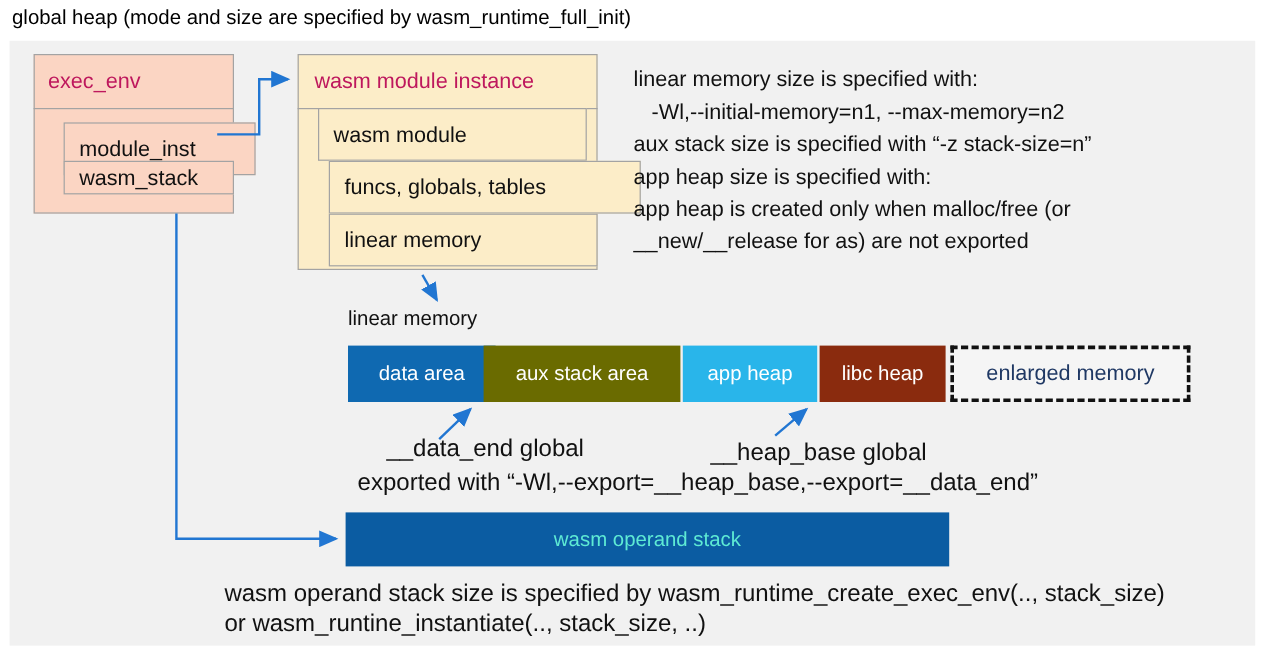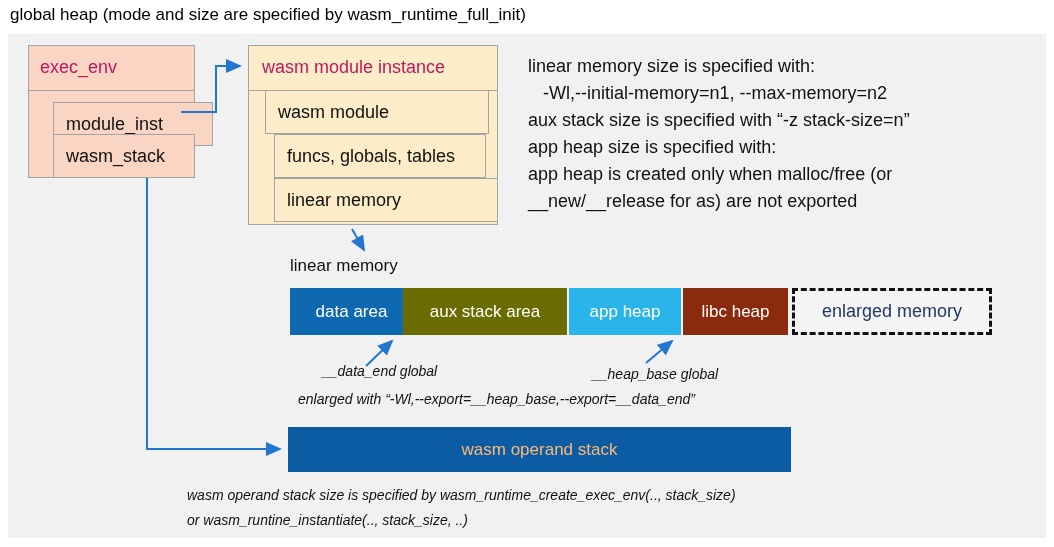--- a/index.html
+++ b/index.html
@@ -22,43 +22,43 @@
   .abs { position: absolute; }
   .box { box-sizing: border-box; border: 1px solid #a3a3a3; }
   .pink { background: #fbd5c3; }
   .cream { background: #fcedc8; }
   .boxlabel { font-size: 18px; color: #be185d; text-align: center; }
   .rowbox { box-sizing: border-box; border: 1px solid #a3a3a3; font-size: 18px;
             display: flex; align-items: center; padding-left: 12px; }
   .notes div { white-space: pre; font-size: 18px; line-height: 27px; color: #111; }
   .seg { box-sizing: border-box; height: 47px; display: flex; align-items: center;
          justify-content: center; color: #fff; font-size: 17px; }
-  .annot { font-size: 14px; color: #111; white-space: pre; font-style: italic; }
+  .annot { font-size: 20px; color: #111; white-space: pre; }
   svg.overlay { position: absolute; left: 0; top: 0; pointer-events: none; }
 </style>
 </head>
 <body>
 
 <div id="page">
 
   <div id="title">global heap (mode and size are specified by wasm_runtime_full_init)</div>
 
   <div id="panel"></div>
 
   <div class="abs box pink" style="left:28px; top:45px; width:167px; height:133px;"></div>
   <div class="abs boxlabel" style="left:40px; top:45px; height:45px; line-height:45px;">exec_env</div>
   <div class="abs" style="left:28px; top:90px; width:167px; height:0; border-top:1px solid #a3a3a3;"></div>
   <div class="abs rowbox pink" style="left:53px; top:90px; width:160px; height:44px;margin-top:12px;">module_inst</div>
-  <div class="abs rowbox pink" style="left:53px; top:134px; width:142px; height:44px;">wasm_stack</div>
+  <div class="abs rowbox pink" style="left:53px; top:134px; width:142px; height:28px;">wasm_stack</div>
 
   <div class="abs box cream" style="left:248px; top:45px; width:250px; height:180px;"></div>
   <div class="abs boxlabel" style="left:262px; top:45px; height:45px; line-height:45px;">wasm module instance</div>
   <div class="abs" style="left:248px; top:90px; width:250px; height:0; border-top:1px solid #a3a3a3;"></div>
   <div class="abs rowbox cream" style="left:265px; top:90px; width:224px; height:44px;">wasm module</div>
-  <div class="abs rowbox cream" style="left:274px; top:134px; width:212px; height:44px;">funcs, globals, tables</div>
+  <div class="abs rowbox cream" style="left:274px; top:134px; width:260px; height:44px;">funcs, globals, tables</div>
   <div class="abs rowbox cream" style="left:274px; top:178px; width:224px; height:44px;">linear memory</div>
 
   <div class="abs notes" style="left:528px; top:53px;">
     <div>linear memory size is specified with:</div>
     <div>   -Wl,--initial-memory=n1, --max-memory=n2</div>
     <div>aux stack size is specified with “-z stack-size=n”</div>
     <div>app heap size is specified with:</div>
     <div>app heap is created only when malloc/free (or</div>
     <div>__new/__release for as) are not exported</div>
   </div>
@@ -66,23 +66,23 @@
   <div class="abs" style="left:290px; top:256px; font-size:17px;">linear memory</div>
 
   <div class="abs seg" style="left:290px; top:288px; width:123px; background:#0f69b1;">data area</div>
   <div class="abs seg" style="left:403px; top:288px; width:164px; background:#6a6b00;">aux stack area</div>
   <div class="abs seg" style="left:569px; top:288px; width:112px; background:#29b5ea;">app heap</div>
   <div class="abs seg" style="left:683px; top:288px; width:105px; background:#8a2b0e;">libc heap</div>
   <div class="abs seg" style="left:792px; top:288px; width:200px; background:#f5f5f5; border:3px dashed #111; color:#1f3864; font-size:18px;">enlarged memory</div>
 
   <div class="abs annot" style="left:322px; top:363px;">__data_end global</div>
   <div class="abs annot" style="left:592px; top:366px;">__heap_base global</div>
-  <div class="abs annot" style="left:298px; top:391px;">enlarged with “-Wl,--export=__heap_base,--export=__data_end”</div>
+  <div class="abs annot" style="left:298px; top:391px;">exported with “-Wl,--export=__heap_base,--export=__data_end”</div>
 
-  <div class="abs" style="left:288px; top:427px; width:503px; height:45px; background:#0b5ca2; color:#fdba74;
+  <div class="abs" style="left:288px; top:427px; width:503px; height:45px; background:#0b5ca2; color:#5eead4;
               display:flex; align-items:center; justify-content:center; font-size:17px;">wasm operand stack</div>
 
   <div class="abs annot" style="left:187px; top:483px; line-height:25px;">wasm operand stack size is specified by wasm_runtime_create_exec_env(.., stack_size)</div>
   <div class="abs annot" style="left:187px; top:508px; line-height:25px;">or wasm_runtine_instantiate(.., stack_size, ..)</div>
 
   <svg class="overlay" width="1054" height="547" viewBox="0 0 1054 547">
     <defs>
       <marker id="ah" markerWidth="9" markerHeight="7" refX="7" refY="3.5" orient="auto">
         <path d="M0,0 L8,3.5 L0,7 z" fill="#2176d2"></path>
       </marker>

